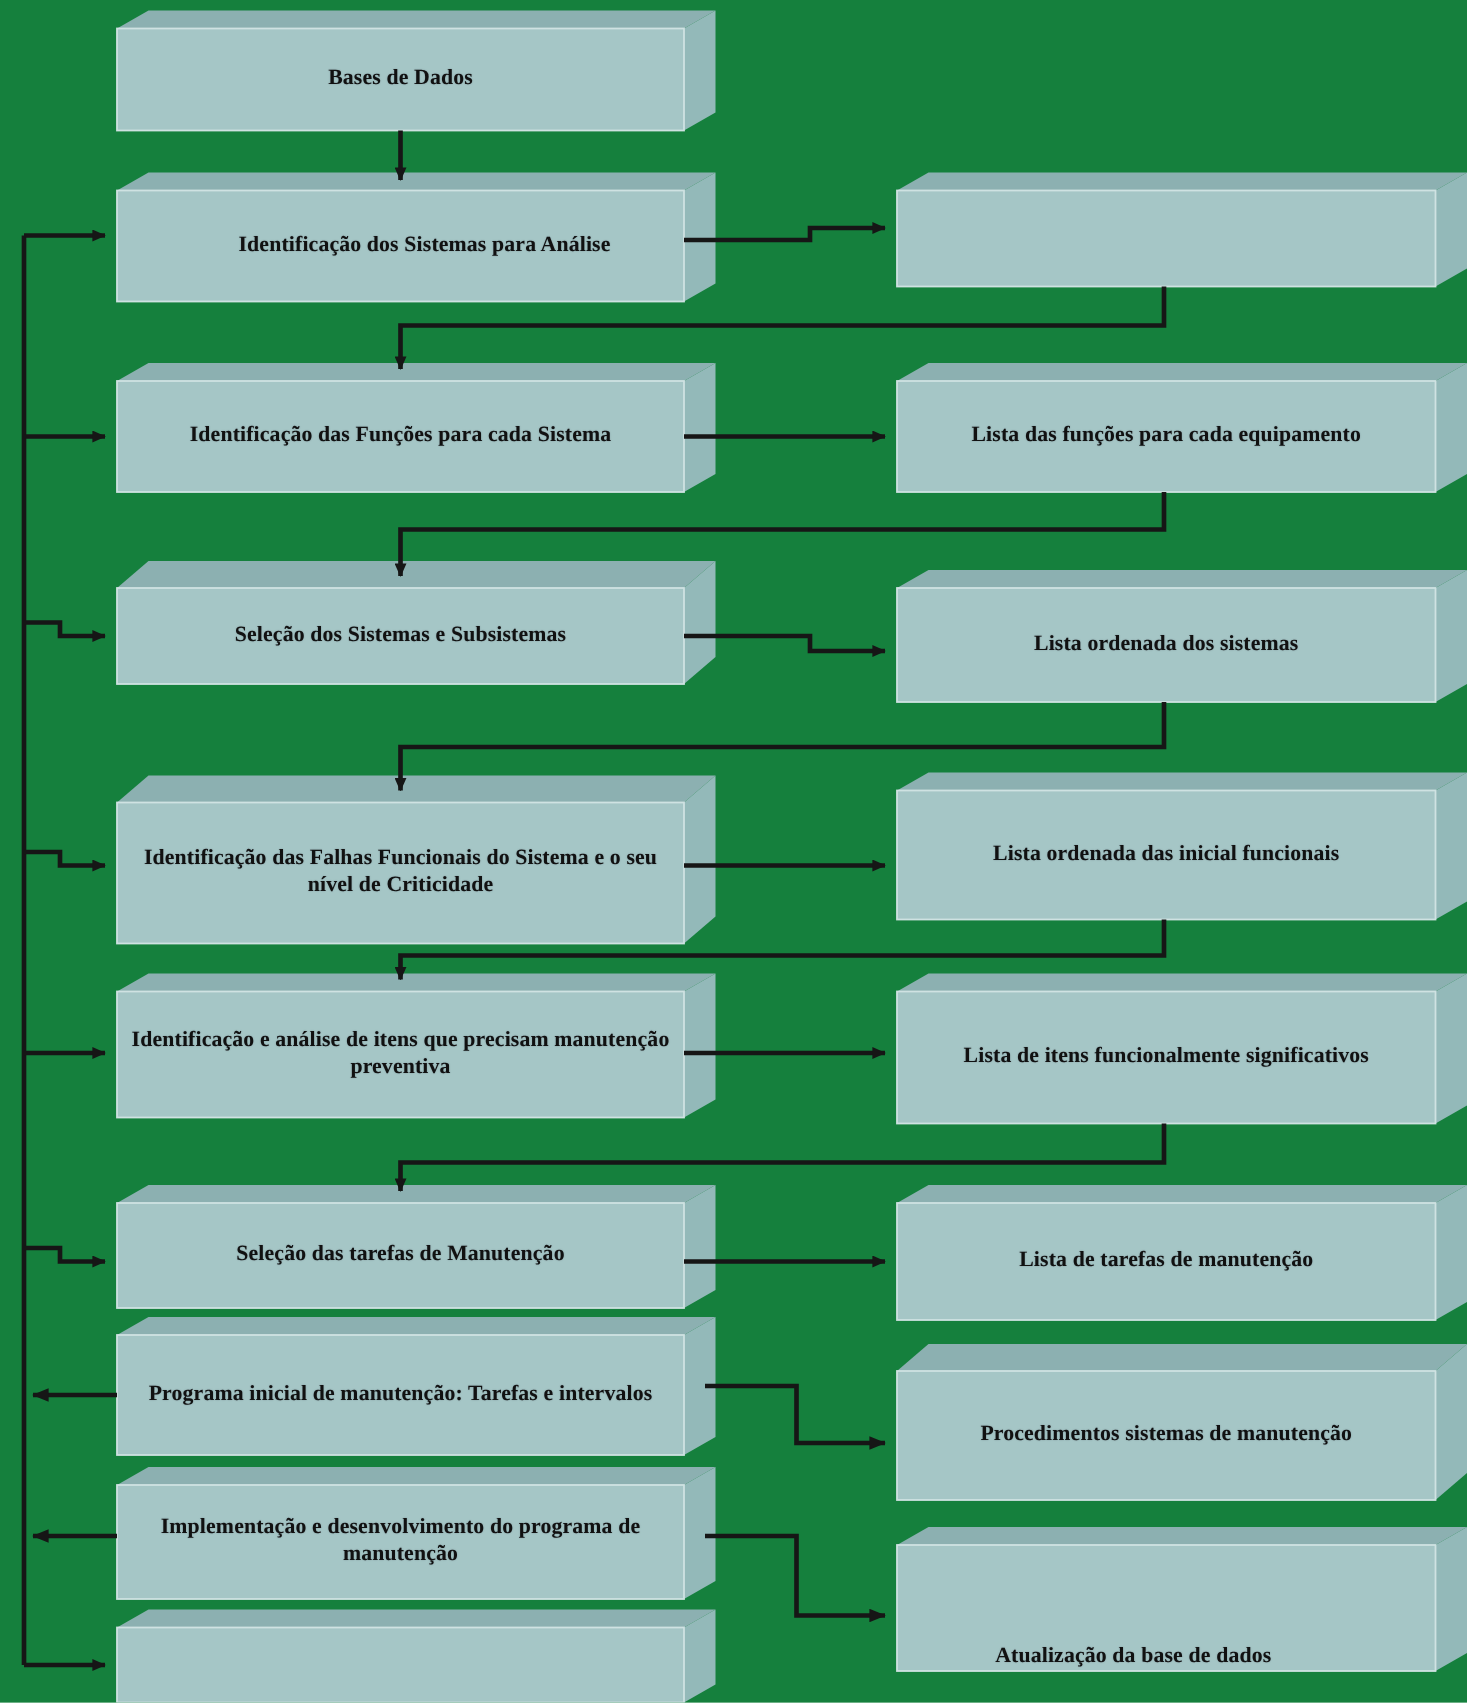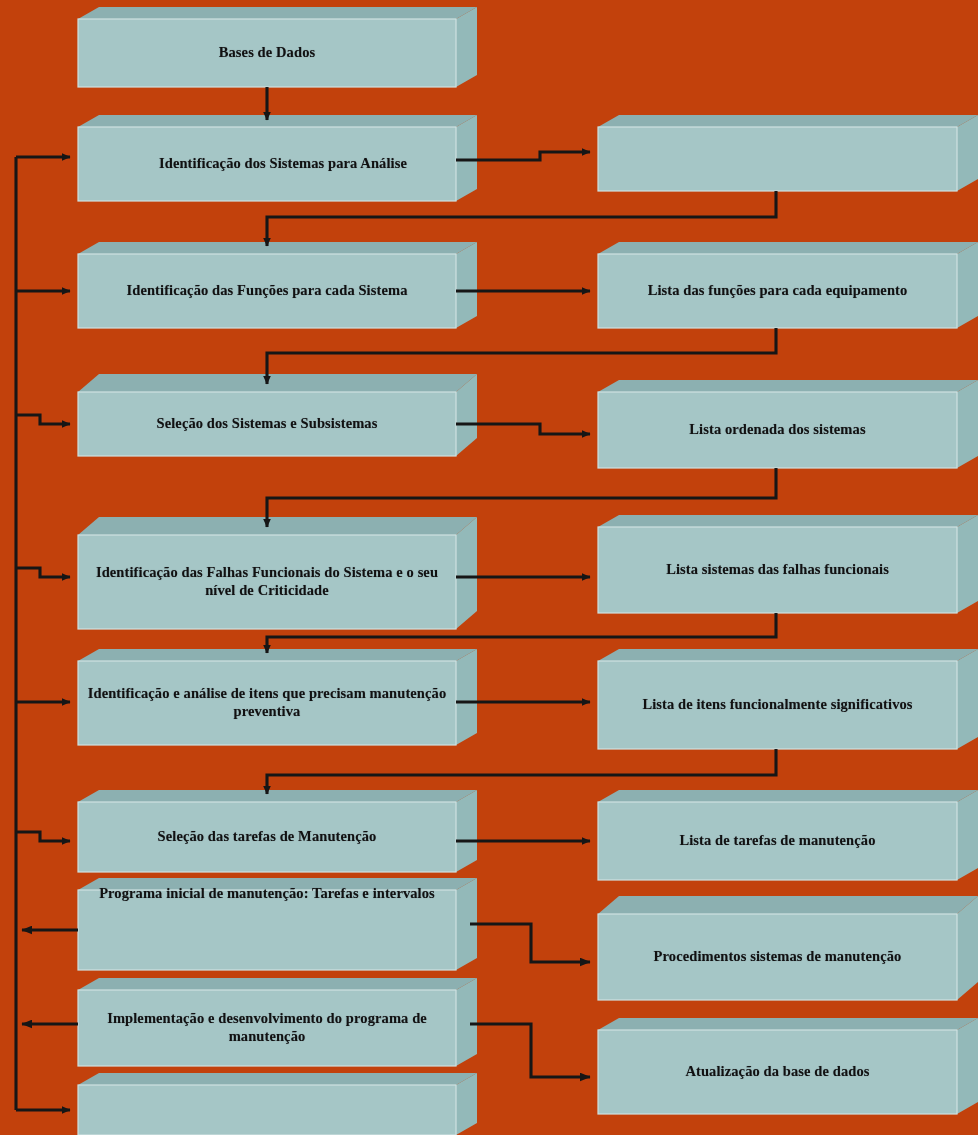--- a/index.html
+++ b/index.html
@@ -1,19 +1,19 @@
 <!DOCTYPE html>
 <html><head>
 <meta charset="utf-8">
 <title>Fluxograma RCM</title>
 <style>
   html,body{margin:0;padding:0;background:#ffffff;}
   body{width:978px;height:1135px;overflow:hidden;
        font-family:"Liberation Serif","DejaVu Serif",serif;}
-  #stage{position:relative;width:978px;height:1135px;background:#c2410c;}
+  #stage{position:relative;width:978px;height:1135px;background:#15803d;}
   #stage svg{position:absolute;left:0;top:0;}
   .boxlabel{
     position:absolute;
     display:flex;align-items:center;justify-content:center;
     text-align:center;
     font-family:"Liberation Serif","DejaVu Serif",serif;
     font-weight:bold;
     font-size:14.5px;
     line-height:1.22;
     color:#111111;
@@ -241,49 +241,49 @@
 
   <div class="boxlabel" style="left:598px;top:392px;width:359px;height:76px;">
     <span>Lista ordenada dos sistemas</span>
   </div>
 
   <div class="boxlabel" style="left:78px;top:535px;width:378px;height:94px;">
     <span>Identificação das Falhas Funcionais do Sistema e o seu nível de Criticidade</span>
   </div>
 
   <div class="boxlabel" style="left:598px;top:527px;width:359px;height:86px;">
-    <span>Lista sistemas das falhas funcionais</span>
+    <span>Lista ordenada das inicial funcionais</span>
   </div>
 
   <div class="boxlabel" style="left:78px;top:661px;width:378px;height:84px;">
     <span>Identificação e análise de itens que precisam manutenção preventiva</span>
   </div>
 
   <div class="boxlabel" style="left:598px;top:661px;width:359px;height:88px;">
     <span>Lista de itens funcionalmente significativos</span>
   </div>
 
   <div class="boxlabel" style="left:78px;top:802px;width:378px;height:70px;">
     <span>Seleção das tarefas de Manutenção</span>
   </div>
 
   <div class="boxlabel" style="left:598px;top:802px;width:359px;height:78px;border-radius:22px;">
     <span>Lista de tarefas de manutenção</span>
   </div>
 
-  <div class="boxlabel" style="left:78px;top:854px;width:378px;height:80px;">
+  <div class="boxlabel" style="left:78px;top:890px;width:378px;height:80px;">
     <span>Programa inicial de manutenção: Tarefas e intervalos</span>
   </div>
 
   <div class="boxlabel" style="left:598px;top:914px;width:359px;height:86px;">
     <span>Procedimentos sistemas de manutenção</span>
   </div>
 
   <div class="boxlabel" style="left:78px;top:990px;width:378px;height:76px;">
     <span>Implementação e desenvolvimento do programa de manutenção</span>
   </div>
 
-  <div class="boxlabel" style="left:598px;top:1030px;width:359px;height:84px;">
+  <div class="boxlabel" style="left:576px;top:1030px;width:359px;height:84px;align-items:flex-end;">
     <span>Atualização da base de dados</span>
   </div>
 
 
 </div>
 
 </body></html>

